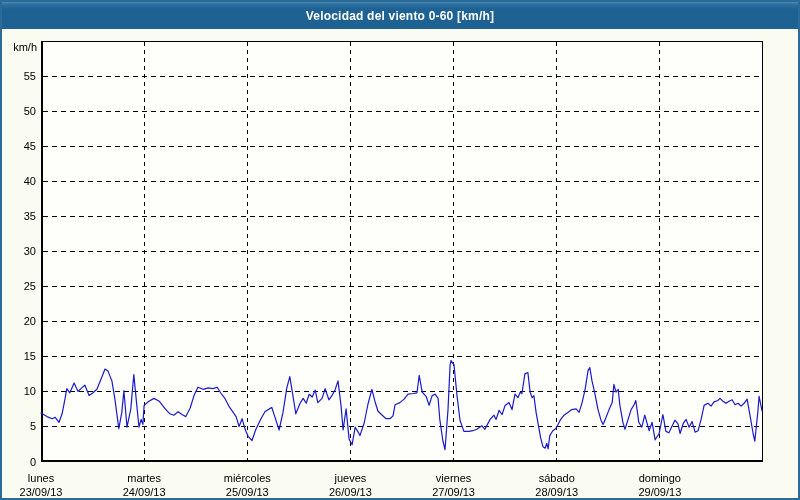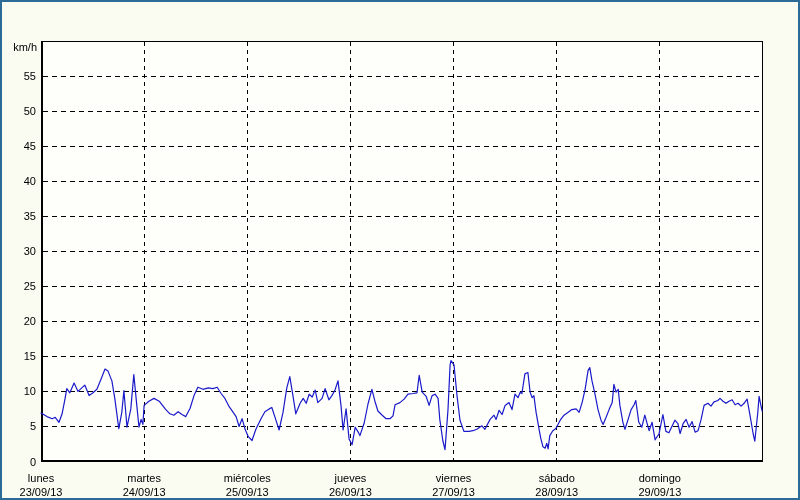--- a/index.html
+++ b/index.html
@@ -23,20 +23,23 @@
     font-size:12px;font-weight:bold;
     letter-spacing:0.2px;
   }
   #chart-svg{position:absolute;left:0;top:0;z-index:1;}
   #chart-svg text{fill:#000000;font-family:"Liberation Sans",sans-serif;font-size:11px;}
 </style>
 </head>
 <body>
 
 <div class="window">
+  <div class="title-bar">
+    <span>Velocidad del viento 0-60 [km/h]</span>
+  </div>
   <svg id="chart-svg" width="796" height="496">
       <rect x="39" y="39" width="722" height="420.5" fill="#fefefa"></rect>
       <text x="34" y="463.5" text-anchor="end">0</text>
       <line x1="41" y1="424.4583333333333" x2="760" y2="424.4583333333333" stroke="#000000" stroke-width="1" stroke-dasharray="5 4" shape-rendering="crispEdges"></line>
       <text x="34" y="428.4583333333333" text-anchor="end">5</text>
       <line x1="41" y1="389.4166666666667" x2="760" y2="389.4166666666667" stroke="#000000" stroke-width="1" stroke-dasharray="5 4" shape-rendering="crispEdges"></line>
       <text x="34" y="393.4166666666667" text-anchor="end">10</text>
       <line x1="41" y1="354.375" x2="760" y2="354.375" stroke="#000000" stroke-width="1" stroke-dasharray="5 4" shape-rendering="crispEdges"></line>
       <text x="34" y="358.375" text-anchor="end">15</text>
       <line x1="41" y1="319.33333333333337" x2="760" y2="319.33333333333337" stroke="#000000" stroke-width="1" stroke-dasharray="5 4" shape-rendering="crispEdges"></line>

